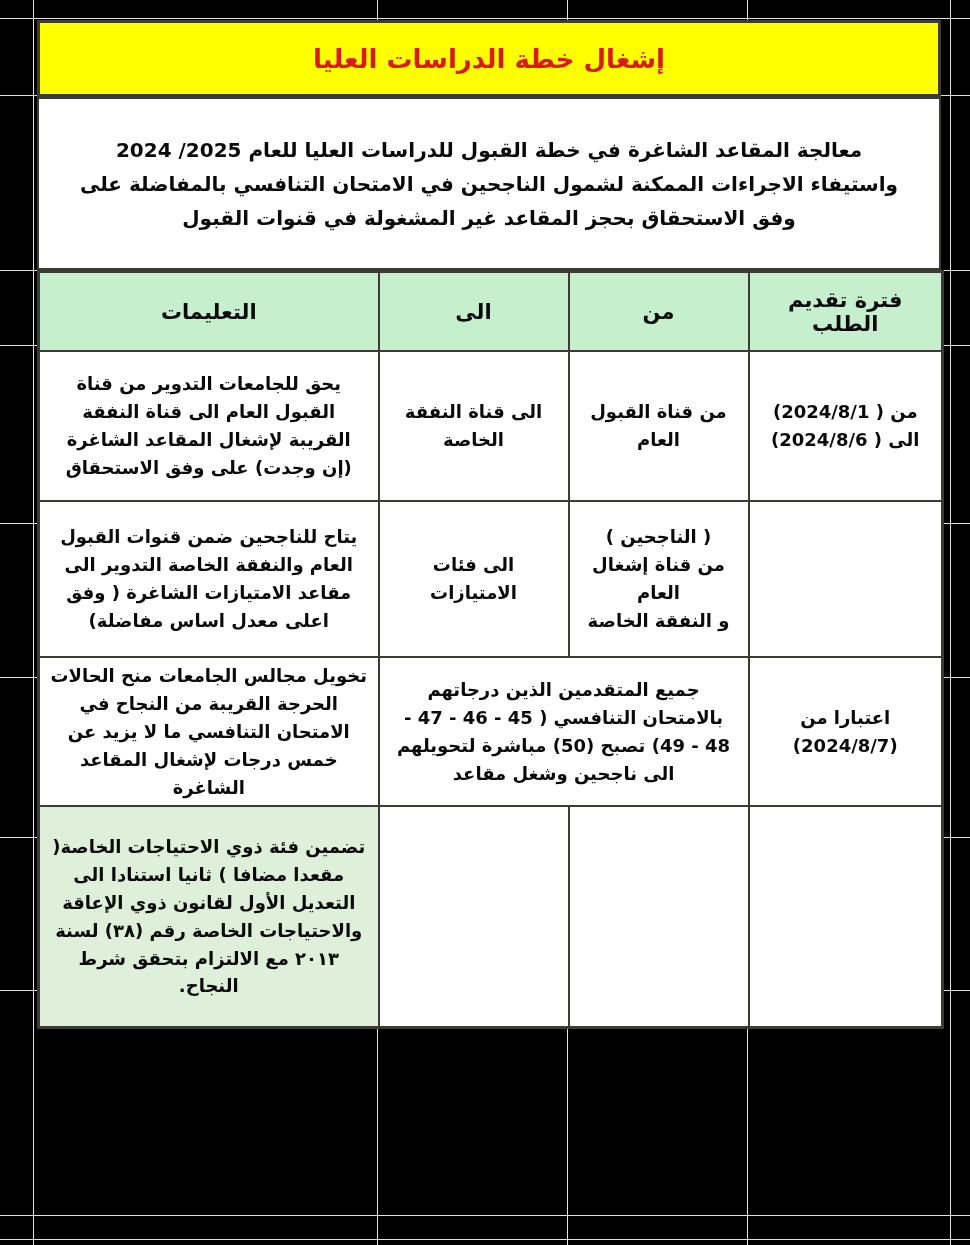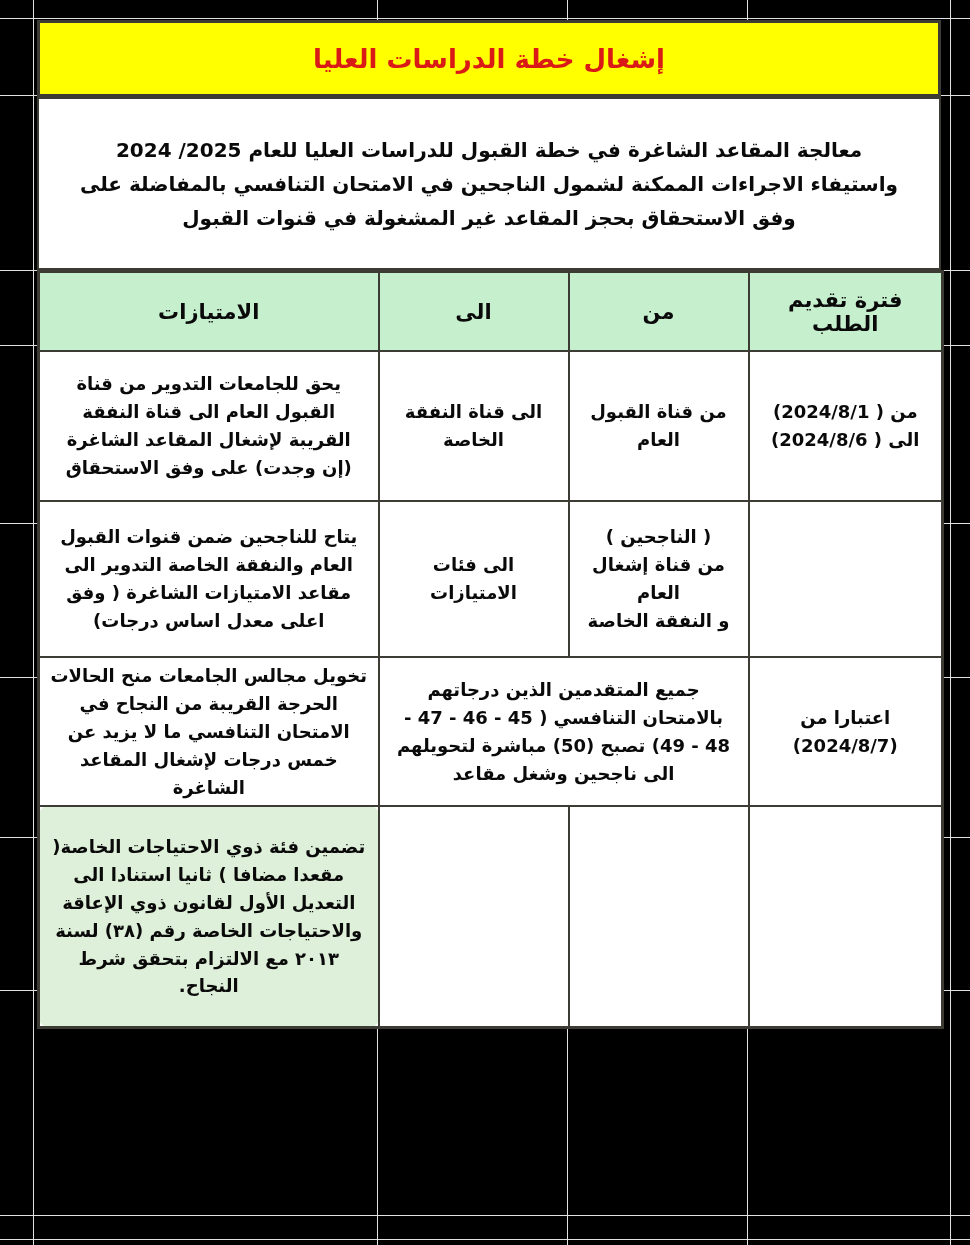--- a/index.html
+++ b/index.html
@@ -31,21 +31,21 @@
     border:3px solid var(--border);
   }
   table.plan th, table.plan td{
     border:2px solid var(--border); vertical-align:middle; text-align:center;
     font-weight:700; padding:4px 10px; overflow:hidden;
   }
   table.plan th{background:var(--header-bg); font-size:21px; height:69px;}
   table.plan td{font-size:18px; line-height:1.55;}
   .pre{white-space:pre-line;}
   .h-r1{height:174px;} .h-r2{height:150px;} .h-r3{height:156px;} .h-r4{height:149px;} .h-r5{height:221px;}
-  td.green{background:var(--highlight-bg); padding:4px 14px;border-radius:9px;}
+  td.green{background:var(--highlight-bg); padding:4px 14px;}
 </style>
 </head>
 <body>
 
 <div class="page">
 
   <div class="vline" style="left:33px"></div>
   <div class="vline" style="left:377px"></div>
   <div class="vline" style="left:567px"></div>
   <div class="vline" style="left:747px"></div>
@@ -72,36 +72,36 @@
       <col style="width:194px">
         <col style="width:180px">
         <col style="width:190px">
         <col style="width:340px">
     </colgroup>
     <tbody>
         <tr>
       <th>فترة تقديم الطلب</th>
       <th>من</th>
       <th>الى</th>
-      <th>الامتيازات</th>
+      <th>التعليمات</th>
     </tr>
     <tr class="h-r2">
       <td class="pre">من ( 2024/8/1)
 الى ( 2024/8/6)</td>
       <td>من قناة القبول العام</td>
       <td>الى قناة النفقة الخاصة</td>
       <td>يحق للجامعات التدوير من قناة القبول العام الى قناة النفقة القريبة لإشغال المقاعد الشاغرة (إن وجدت) على وفق الاستحقاق</td>
     </tr>
     <tr class="h-r3">
       <td></td>
       <td class="pre">( الناجحين )
 من قناة إشغال العام
 و النفقة الخاصة</td>
       <td>الى فئات الامتيازات</td>
-      <td>يتاح للناجحين ضمن قنوات القبول العام والنفقة الخاصة التدوير الى مقاعد الامتيازات الشاغرة  ( وفق اعلى معدل اساس درجات)</td>
+      <td>يتاح للناجحين ضمن قنوات القبول العام والنفقة الخاصة التدوير الى مقاعد الامتيازات الشاغرة  ( وفق اعلى معدل اساس مفاضلة)</td>
     </tr>
     <tr class="h-r4">
       <td class="pre">اعتبارا من
 (2024/8/7)</td>
       <td colspan="2">جميع المتقدمين الذين درجاتهم بالامتحان التنافسي ( 45 - 46 - 47 - 48 - 49) تصبح (50) مباشرة لتحويلهم الى ناجحين وشغل مقاعد</td>
       <td>تخويل مجالس الجامعات منح الحالات الحرجة القريبة من النجاح في الامتحان التنافسي ما لا يزيد عن خمس درجات لإشغال المقاعد الشاغرة</td>
     </tr>
     <tr class="h-r5">
       <td></td>
       <td></td>

